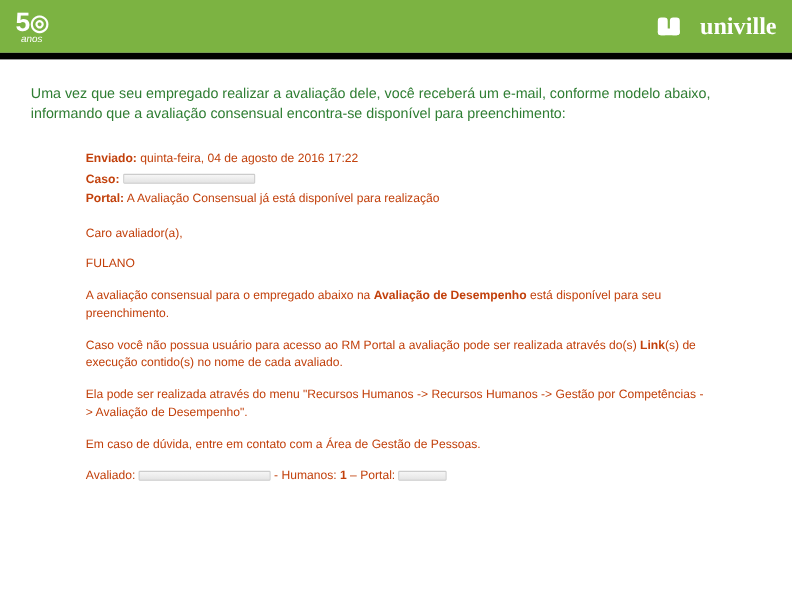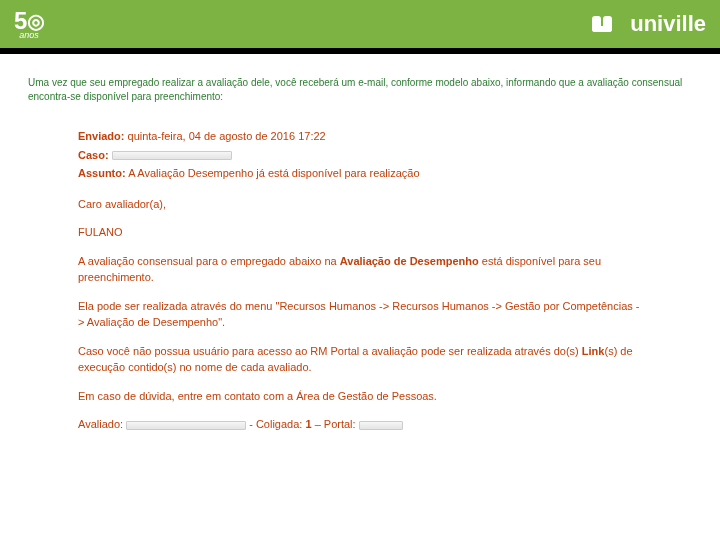--- a/index.html
+++ b/index.html
@@ -2,24 +2,24 @@
 <html><head>
 <meta charset="utf-8">
 <style>
   * { margin: 0; padding: 0; box-sizing: border-box; }
   body { font-family: Arial, Helvetica, sans-serif; background: #fff; width: 720px; height: 540px; overflow: hidden; }
   .header { background: #7cb342; height: 48px; display: flex; align-items: center; justify-content: space-between; padding: 0 14px; }
   .logo-50 { color: #fff; display: flex; flex-direction: column; align-items: center; line-height: 1; }
   .logo-50-top { font-weight: bold; font-size: 24px; letter-spacing: -1px; display: flex; align-items: center; }
   .logo-50-top .swirl { font-size: 20px; margin-left: 1px; }
   .logo-50-bottom { font-size: 9px; margin-top: -2px; font-style: italic; }
-  .logo-univille { display: flex; align-items: center; color: #fff; font-weight: bold; font-size: 22px; gap: 16px; }
+  .logo-univille { display: flex; align-items: center; color: #fff; font-weight: bold; font-size: 22px; gap: 16px; font-family: Liberation Serif, serif; }
   .univille-icon { width: 24px; height: 24px; }
   .black-strip { height: 6px; background: #000; }
-  .intro { color: #2e7d32; font-size: 10px; padding: 22px 28px 10px 28px; line-height: 1.4; }
+  .intro { color: #2e7d32; font-size: 13px; padding: 22px 28px 10px 28px; line-height: 1.4; }
   .email { padding: 14px 78px 0 78px; font-size: 11px; color: #c2410c; line-height: 1.5; }
   .email .meta { margin-bottom: 2px; }
   .email .meta b { font-weight: bold; }
   .email .subject-line { margin-bottom: 14px; }
   .email p { margin-bottom: 12px; }
   .redact { display: inline-block; width: 120px; height: 9px; background: linear-gradient(#f6f6f6,#e4e4e4); border: 1px solid #ccc; vertical-align: middle; border-radius: 1px; }
   .redact.sm { width: 44px; }
 </style>
 </head>
 <body>
@@ -48,38 +48,38 @@
 <div class="email">
   <div class="meta">
     <b>Enviado:</b>
     <span>quinta-feira, 04 de agosto de 2016 17:22</span>
   </div>
   <div class="meta">
     <b>Caso:</b>
     <span class="redact"></span>
   </div>
   <div class="meta subject-line">
-    <b>Assunto:</b>
-    <span>A Avaliação Desempenho já está disponível para realização</span>
+    <b>Portal:</b>
+    <span>A Avaliação Consensual já está disponível para realização</span>
   </div>
 
   <p>Caro avaliador(a),</p>
   <p>FULANO</p>
 
   <p>
     <span>A avaliação consensual para o empregado abaixo na </span><b>Avaliação de Desempenho</b><span> está disponível para seu preenchimento.</span>
   </p>
 
-  <p>Ela pode ser realizada através do menu "Recursos Humanos -&gt; Recursos Humanos -&gt; Gestão por Competências -&gt; Avaliação de Desempenho".</p>
-
   <p>
     <span>Caso você não possua usuário para acesso ao RM Portal a avaliação pode ser realizada através do(s) </span><b>Link</b><span>(s) de execução contido(s) no nome de cada avaliado.</span>
   </p>
+
+  <p>Ela pode ser realizada através do menu "Recursos Humanos -&gt; Recursos Humanos -&gt; Gestão por Competências -&gt; Avaliação de Desempenho".</p>
 
   <p>Em caso de dúvida, entre em contato com a Área de Gestão de Pessoas.</p>
 
   <p>
     <span>Avaliado:</span>
     <span class="redact"></span>
-    <span> - Coligada: </span><b>1</b><span> – Portal: </span>
+    <span> - Humanos: </span><b>1</b><span> – Portal: </span>
     <span class="redact sm"></span>
   </p>
 </div>
 
 </body></html>

